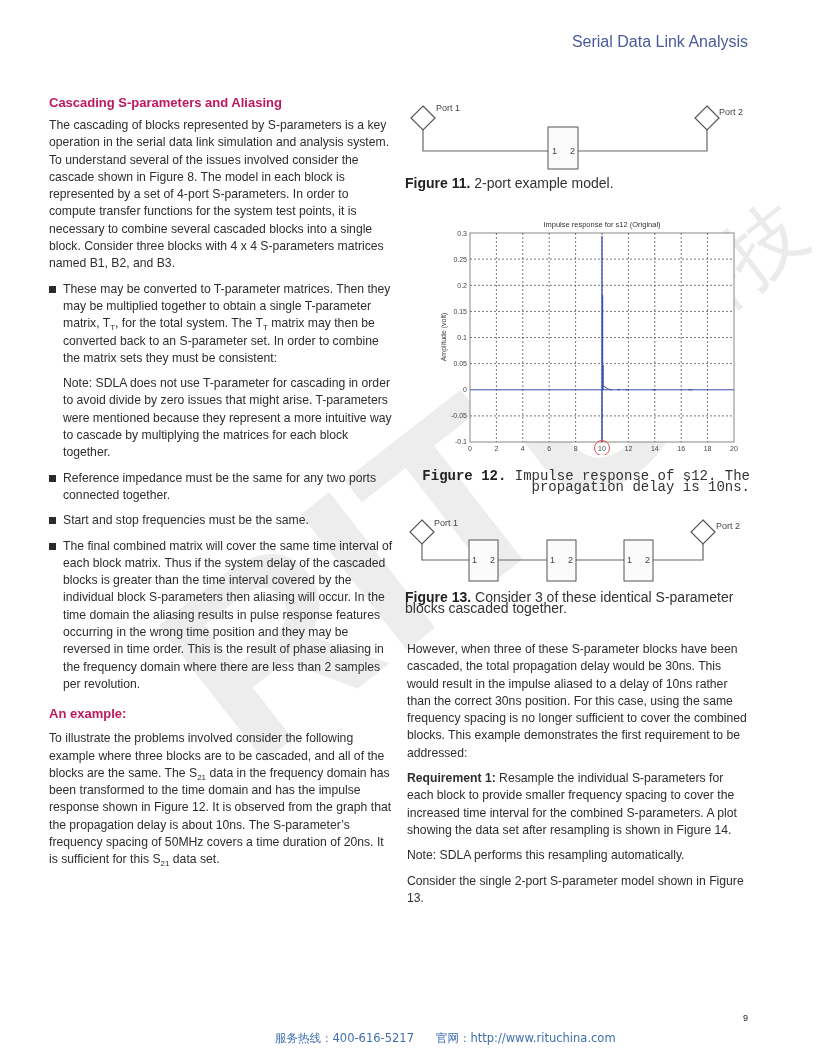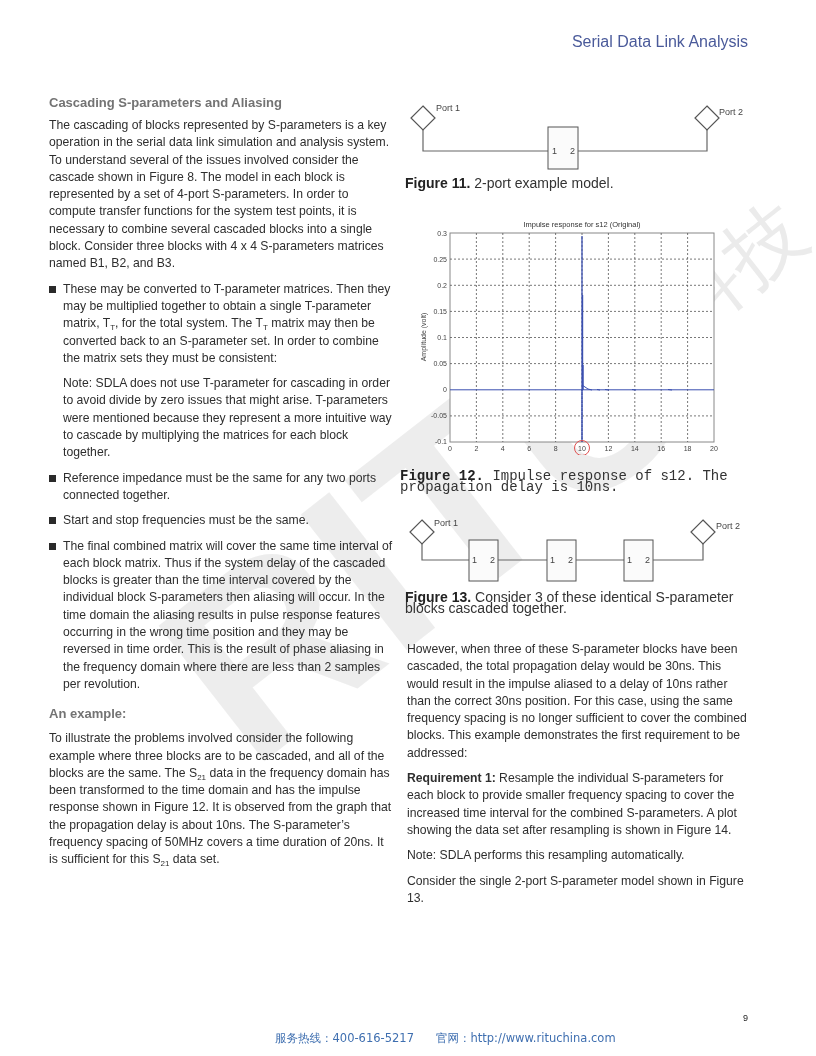--- a/index.html
+++ b/index.html
@@ -8,21 +8,21 @@
     background: #ffffff; color: #2b2b2b;
     font-family: "Liberation Sans", sans-serif;
   }
   .header-title {
     position: absolute; right: 68px; top: 33px;
     font-size: 16px; color: #4a5a9a;
   }
   .col { position: absolute; top: 94px; font-size: 12.2px; line-height: 17.3px; color: #2e2e2e; }
   .col-left { left: 49px; width: 345px; }
   .col-right { left: 407px; width: 345px; }
-  h2.section { font-size: 13px; font-weight: bold; margin: 0 0 6px 0; color: #737373; line-height: 17px; }
+  h2.section { font-size: 13px; font-weight: bold; margin: 0 0 6px 0; color: #be185d; line-height: 17px; }
   p { margin: 0 0 8px 0; }
   ul.bullets { list-style: none; margin: 0; padding: 0; }
   ul.bullets li { position: relative; padding-left: 14px; margin-bottom: 8px; }
   ul.bullets li .bullet {
     position: absolute; left: 0; top: 5px; width: 7px; height: 7px; background: #2a2a2a;
   }
   ul.bullets li p { margin: 0 0 8px 0; }
   sub { font-size: 8px; vertical-align: -3px; line-height: 0; }
   .fig-caption { font-size: 14px; color: #333; line-height: 11px; }
   .fig-caption b { font-weight: bold; color: #222; }
@@ -85,21 +85,21 @@
     <rect class="block-box" x="143" y="29" width="30" height="42"></rect>
     <text class="svgtext" x="147" y="56">1</text>
     <text class="svgtext" x="165" y="56">2</text>
     <polyline class="wire" points="173,53 302,53 302,32"></polyline>
     <polygon class="port-diamond" points="302,8 314,20 302,32 290,20"></polygon>
     <text class="svgtext" x="314" y="17">Port 2</text>
   </svg>
   <div class="fig-caption" style="margin-top:4px;"><b>Figure 11.</b><span> 2-port example model.</span></div>
 </div>
 
-<div class="figure" style="left:400px; top:215px; width:350px;">
+<div class="figure" style="left:400px; top:215px; width:350px;text-align:right;">
   <svg class="chart-svg" width="330" height="240" viewBox="0 0 330 240">
 
     <text x="182" y="12" font-size="7.5" fill="#333" text-anchor="middle">Impulse response for s12 (Original)</text>
     <rect x="50" y="18" width="264" height="209" fill="#fff" stroke="#888" stroke-width="1"></rect>
     <g stroke="#555" stroke-width="0.8" stroke-dasharray="2,2">
       <line x1="76.4" y1="18" x2="76.4" y2="227"></line>
         <line x1="102.8" y1="18" x2="102.8" y2="227"></line>
       <line x1="129.2" y1="18" x2="129.2" y2="227"></line>
         <line x1="155.6" y1="18" x2="155.6" y2="227"></line>
       <line x1="182" y1="18" x2="182" y2="227"></line>

